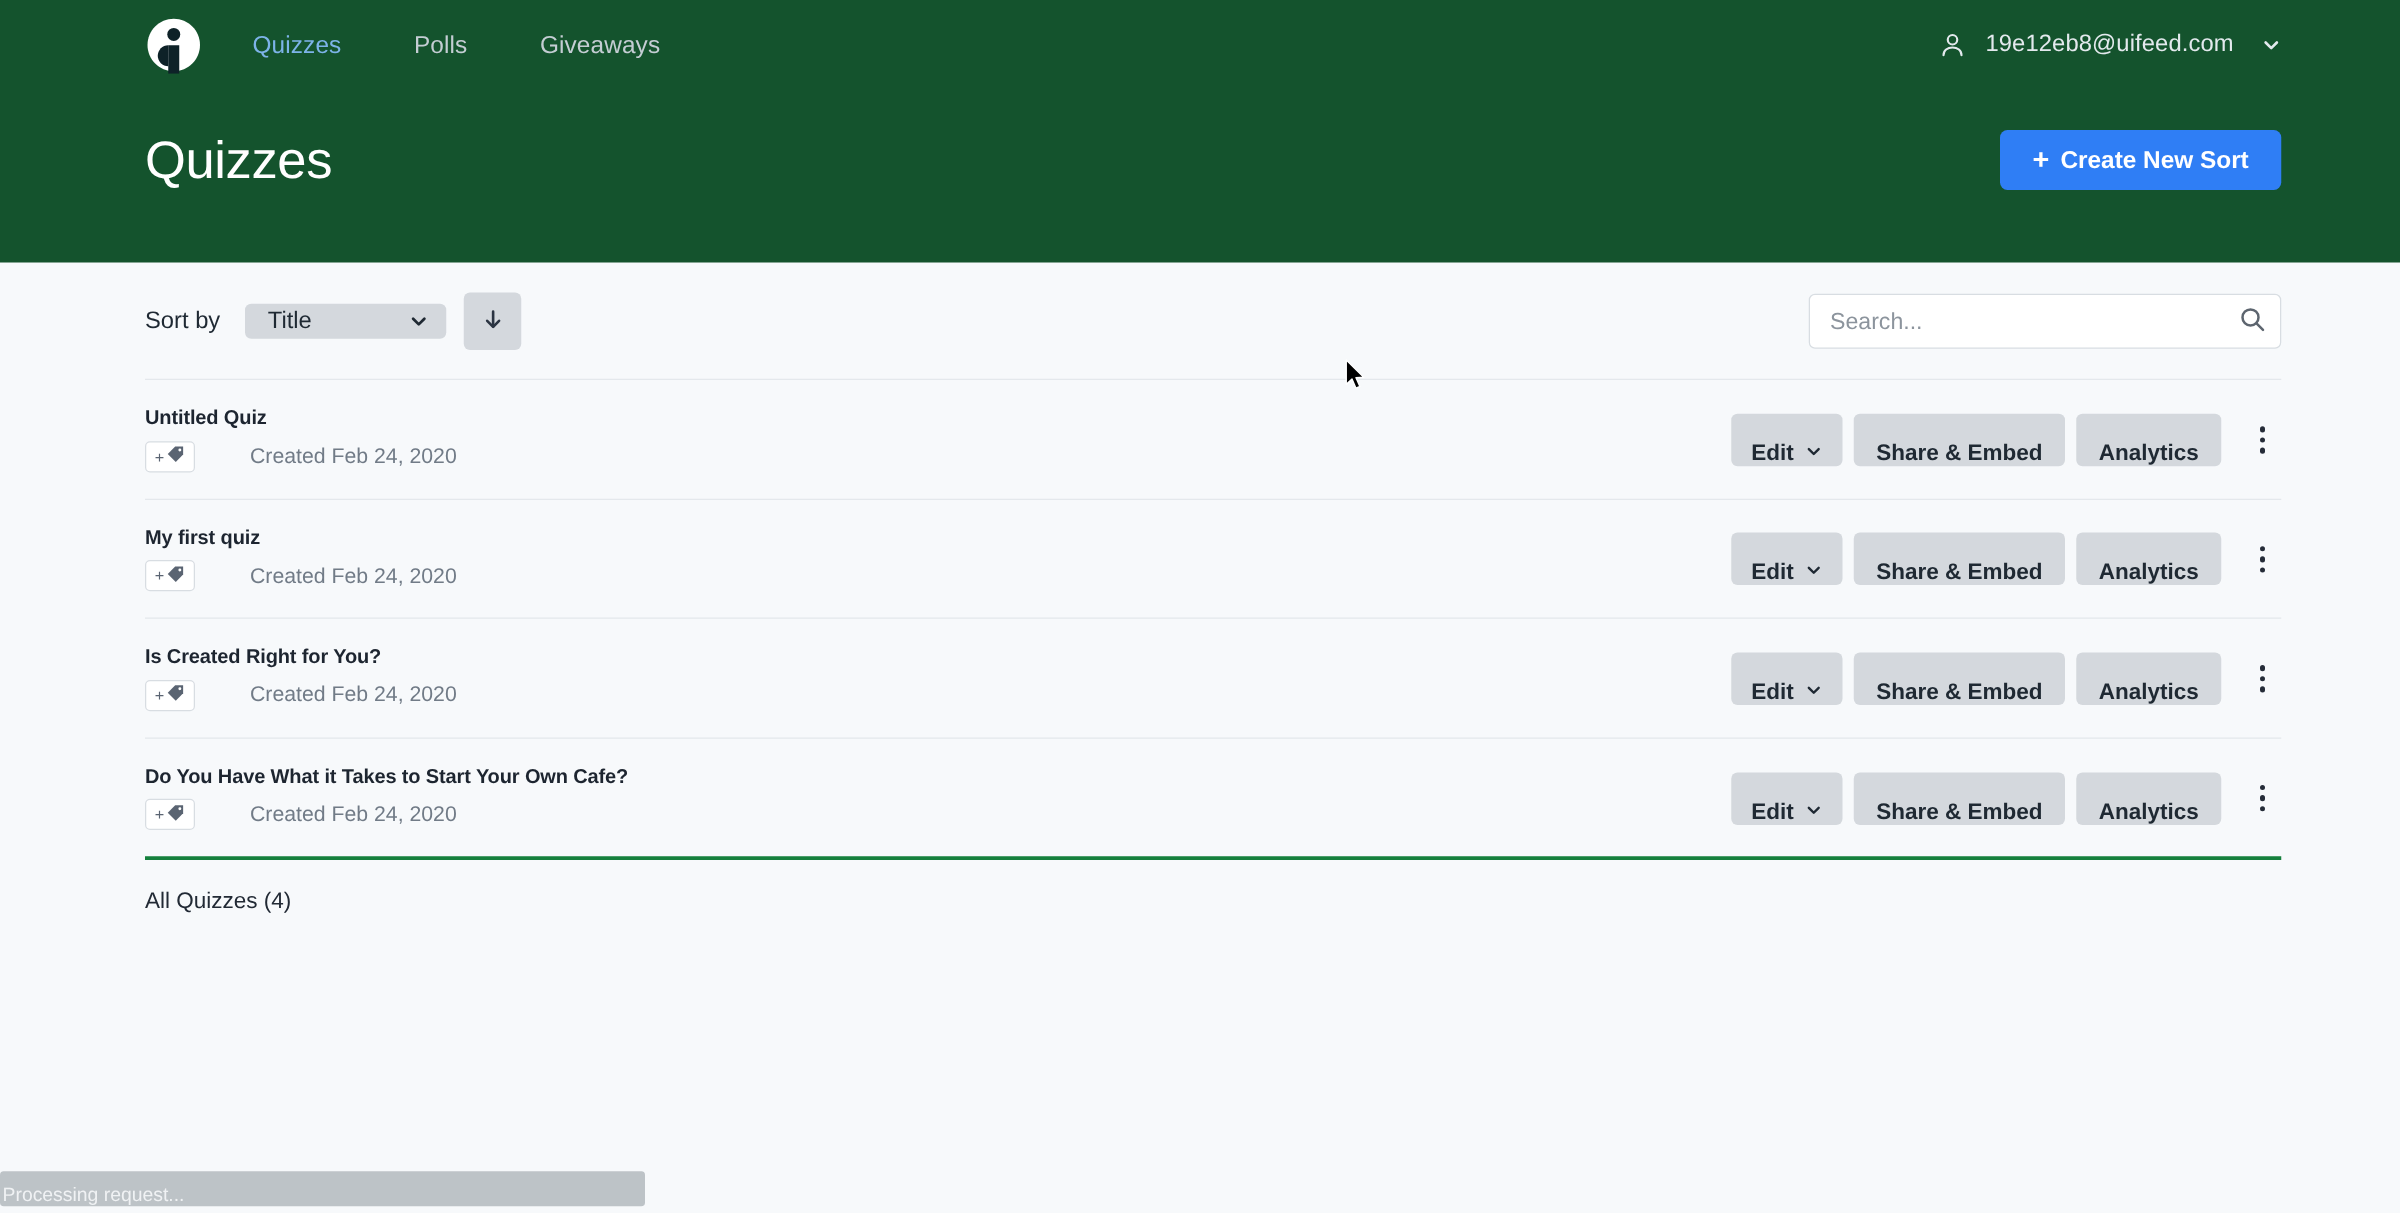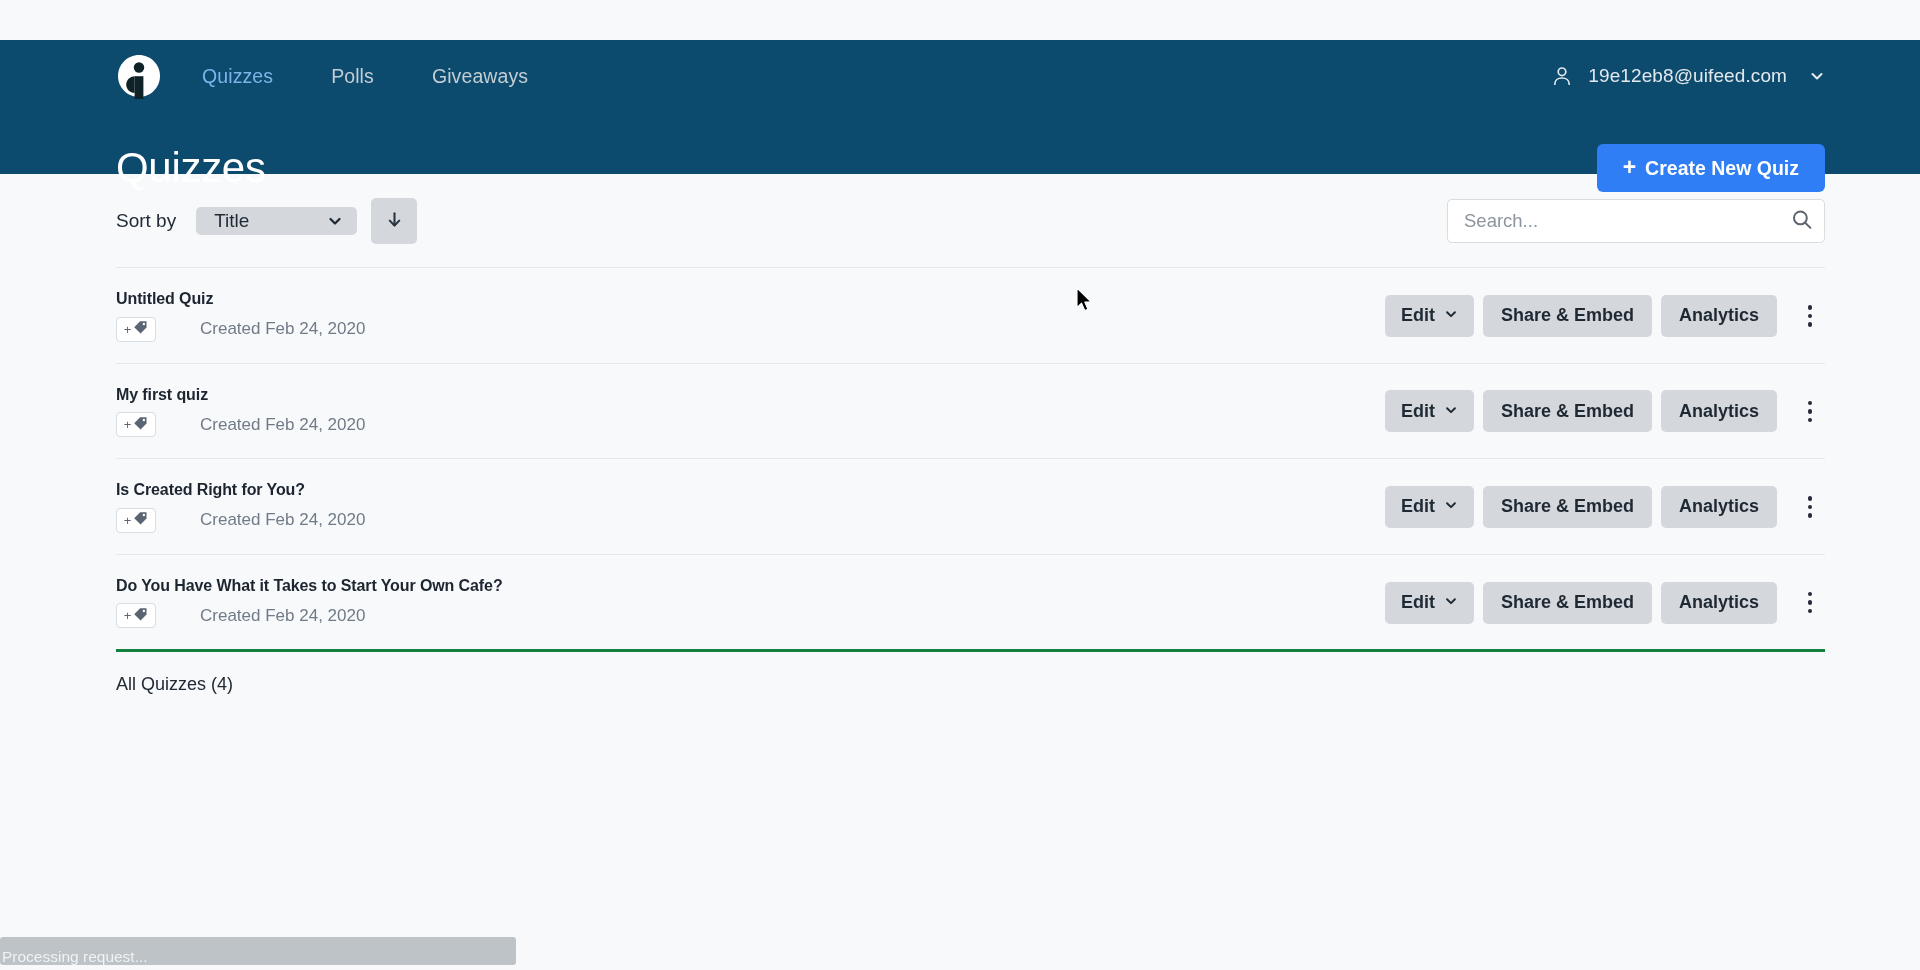--- a/index.html
+++ b/index.html
@@ -10,25 +10,24 @@
     overflow: hidden;
   }
   body {
     font-family: "Liberation Sans", sans-serif;
     background: #f7f9fb;
     position: relative;
   }
 
   
   .topbar {
-    background: #0c4a6e;
-    height: 134px;
+    background: #14532d;
+    height: 210px;
     width: 100%;
     position: relative;
-    margin-top: 40px;
   }
   .nav-row {
     height: 72px;
     display: flex;
     align-items: center;
     padding: 0 0 0 116px;
     position: relative;
   }
   .logo {
     width: 46px;
@@ -256,21 +255,21 @@
     background: #d4d8dd;
     border: none;
     border-radius: 5px;
     height: 42px;
     font-size: 18px;
     font-weight: 700;
     font-family: "Liberation Sans", sans-serif;
     color: #1f2933;
     padding: 0 18px;
     display: flex;
-    align-items: center;
+    align-items: flex-end;
     gap: 9px;
     cursor: pointer;
     white-space: nowrap;
   }
   .act-btn.edit { padding: 0 16px; }
   .kebab {
     background: none;
     border: none;
     cursor: pointer;
     width: 30px;
@@ -361,21 +360,21 @@
           <path d="M3.5 6 L8 10.5 L12.5 6"></path>
         </svg>
       </span>
     </div>
   </div>
 
   <div class="title-row">
     <h1 class="page-title">Quizzes</h1>
     <button class="btn-create">
       <span class="plus">+</span>
-      <span>Create New Quiz</span>
+      <span>Create New Sort</span>
     </button>
   </div>
 </div>
 
 <div class="content">
 
   <div class="controls">
     <div class="sortgroup">
       <span class="sort-label">Sort by</span>
 

